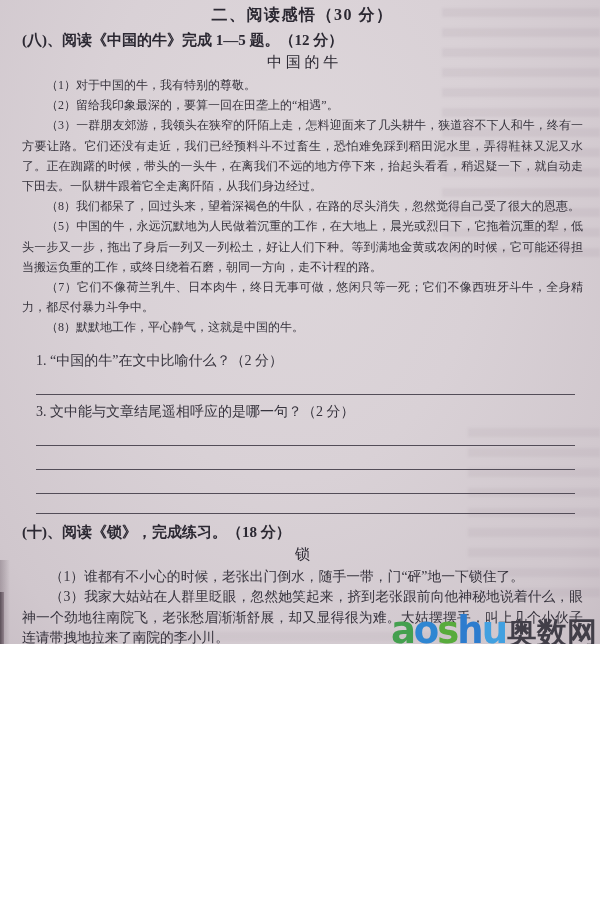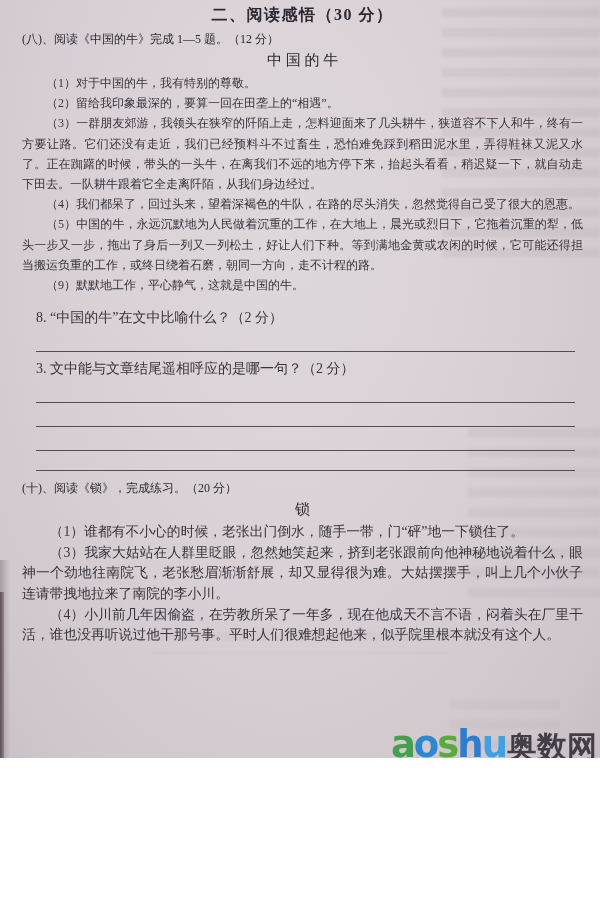--- a/index.html
+++ b/index.html
@@ -1,18 +1,18 @@
 <!DOCTYPE html>
 <html><head>
 <meta charset="utf-8">
 <style>
   html,body{margin:0;padding:0;}
   .page{
     position:relative;
-    width:600px;height:758px;
+    width:600px;height:644px;
     overflow:hidden;
     background:
       radial-gradient(ellipse at 48% 30%, #ded7db 0%, #d9d1d6 45%, #d0c7cd 85%, #c8bec5 100%);
     font-family:"Liberation Serif","DejaVu Serif",serif;
     color:#36333d;
   }
   
   .edge-left{
     position:absolute;left:0;top:592px;width:4px;height:314px;
     background:linear-gradient(to right,#4e424b,#8a7b85);
@@ -39,21 +39,21 @@
   .content{
     position:relative;
     padding:5px 17px 0 22px;
     z-index:2;
   }
   .h1{
     text-align:center;font-size:16px;font-weight:bold;
     letter-spacing:1.5px;margin:0 0 5px 0;color:#2b2832;
   }
   .h2{
-    font-size:12px;font-weight:normal;margin:1px 0 3px 0;color:#2b2832;
+    font-size:15px;font-weight:bold;margin:1px 0 3px 0;color:#2b2832;
   }
   .h3{
     text-align:center;font-size:15px;font-weight:normal;
     margin:2px 0 3px 0;color:#2b2832;
   }
   .para{
     margin:0;font-size:12px;line-height:20.2px;
     text-align:justify;text-indent:2em;
   }
   .essay2 .para{font-size:13.8px;line-height:20.6px;}
@@ -97,38 +97,39 @@
 
     <div class="h1">二、阅读感悟（30 分）</div>
 
     <div class="h2">(八)、阅读《中国的牛》完成 1—5 题。（12 分）</div>
     <div class="h3">中 国 的 牛</div>
 
     <div class="essay1">
       <p class="para">（1）对于中国的牛，我有特别的尊敬。</p>
       <p class="para">（2）留给我印象最深的，要算一回在田垄上的“相遇”。</p>
       <p class="para">（3）一群朋友郊游，我领头在狭窄的阡陌上走，怎料迎面来了几头耕牛，狭道容不下人和牛，终有一方要让路。它们还没有走近，我们已经预料斗不过畜生，恐怕难免踩到稻田泥水里，弄得鞋袜又泥又水了。正在踟躇的时候，带头的一头牛，在离我们不远的地方停下来，抬起头看看，稍迟疑一下，就自动走下田去。一队耕牛跟着它全走离阡陌，从我们身边经过。</p>
-      <p class="para">（4）我们都呆了，回过头来，望着深褐色的牛队，在路的尽头消失，忽然觉得自己受了很大的恩惠。</p>
+      <p class="para">（8）我们都呆了，回过头来，望着深褐色的牛队，在路的尽头消失，忽然觉得自己受了很大的恩惠。</p>
       <p class="para">（5）中国的牛，永远沉默地为人民做着沉重的工作，在大地上，晨光或烈日下，它拖着沉重的犁，低头一步又一步，拖出了身后一列又一列松土，好让人们下种。等到满地金黄或农闲的时候，它可能还得担当搬运负重的工作，或终日绕着石磨，朝同一方向，走不计程的路。</p>
-      <p class="para">（9）默默地工作，平心静气，这就是中国的牛。</p>
+      <p class="para">（7）它们不像荷兰乳牛、日本肉牛，终日无事可做，悠闲只等一死；它们不像西班牙斗牛，全身精力，都尽付暴力斗争中。</p>
+      <p class="para">（8）默默地工作，平心静气，这就是中国的牛。</p>
     </div>
 
-    <div class="q q-first">8. “中国的牛”在文中比喻什么？（2 分）</div>
+    <div class="q q-first">1. “中国的牛”在文中比喻什么？（2 分）</div>
     <div class="ansline"></div>
 
 
     <div class="q">3. 文中能与文章结尾遥相呼应的是哪一句？（2 分）</div>
     <div class="ansline"></div>
 
     <div class="ansline"></div>
 
     <div class="ansline"></div>
     <div class="ansline short"></div>
 
-    <div class="h2 sec10">(十)、阅读《锁》，完成练习。（20 分）</div>
+    <div class="h2 sec10">(十)、阅读《锁》，完成练习。（18 分）</div>
     <div class="h3">锁</div>
 
     <div class="essay2">
       <p class="para">（1）谁都有不小心的时候，老张出门倒水，随手一带，门“砰”地一下锁住了。</p>
       <p class="para">（3）我家大姑站在人群里眨眼，忽然她笑起来，挤到老张跟前向他神秘地说着什么，眼神一个劲地往南院飞，老张愁眉渐渐舒展，却又显得很为难。大姑摆摆手，叫上几个小伙子连请带拽地拉来了南院的李小川。</p>
       <p class="para">（4）小川前几年因偷盗，在劳教所呆了一年多，现在他成天不言不语，闷着头在厂里干活，谁也没再听说过他干那号事。平时人们很难想起他来，似乎院里根本就没有这个人。</p>
 
     </div>
 
   </div>

